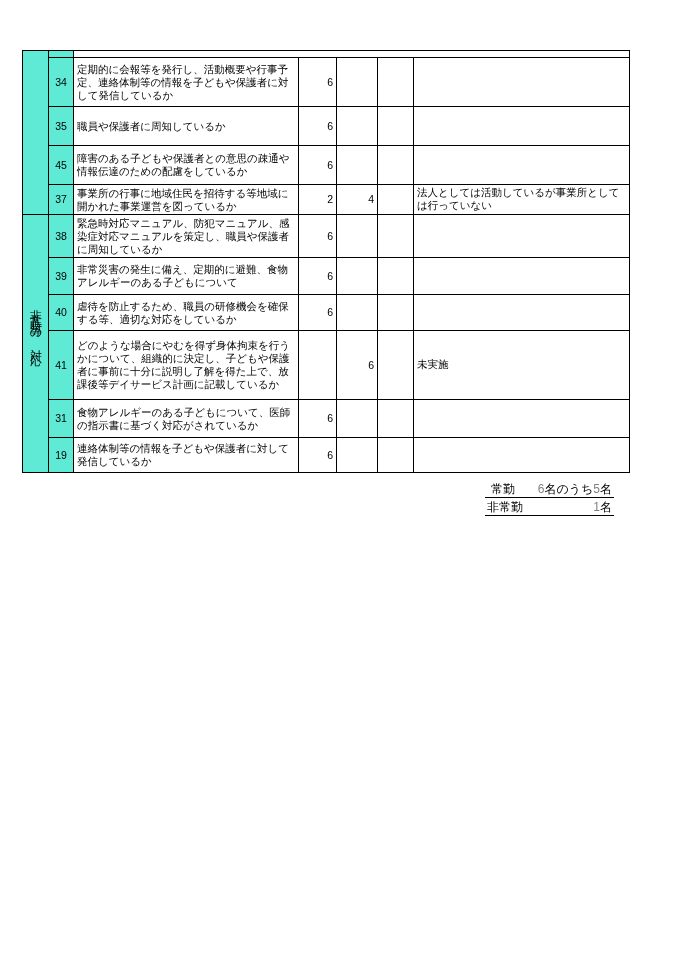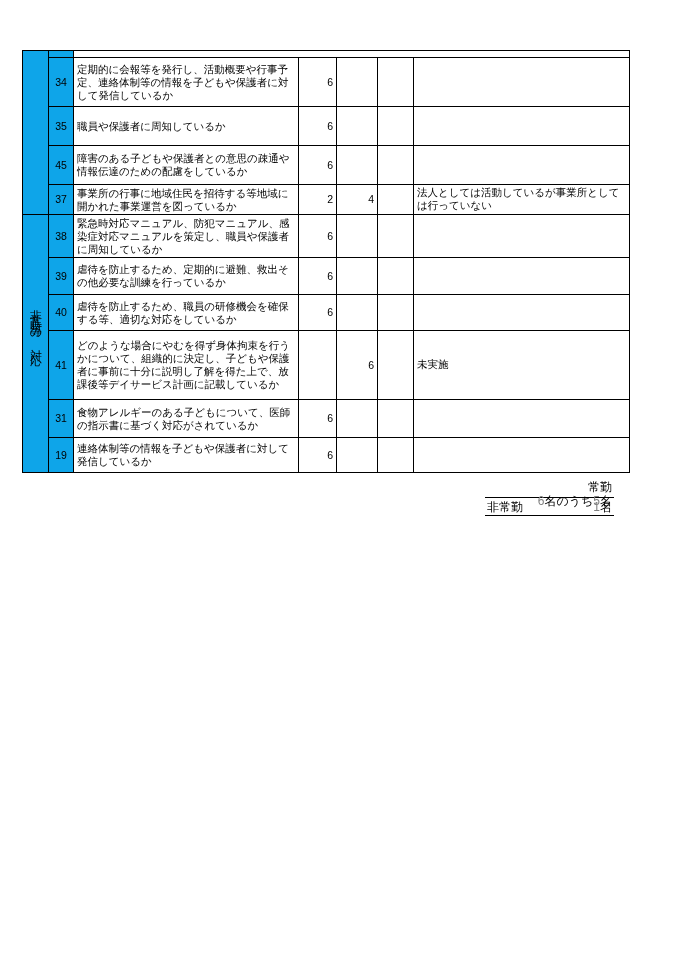--- a/index.html
+++ b/index.html
@@ -12,21 +12,21 @@
     border-collapse:collapse; table-layout:fixed;
   }
   table.sheet td {
     border:1px solid #000;
     padding:1px 3px;
     font-size:10.5px; line-height:13px;
     vertical-align:middle;
     overflow:hidden;
     word-break:break-all;
   }
-  td.g { background:#0ea5e9; }
+  td.g { background:#5eead4; }
   td.no-top { border-top:none; }
   td.cat { padding:0; }
   td.num { text-align:center; font-size:11px; padding:0; }
   td.score { text-align:right; padding:0 3px 0 0; font-size:11px; }
   td.question { padding:1px 3px 1px 2px; }
   td.comment { padding:1px 3px 1px 2px; vertical-align:middle;font-family:Liberation Mono, monospace; }
   .vwrap {
     writing-mode:vertical-rl; text-orientation:upright;
     margin:0 auto; font-size:12px; line-height:19px; letter-spacing:5px;
     padding-bottom:38px;
@@ -34,21 +34,21 @@
   .summary {
     position:absolute; left:485px; top:480px; width:129px;
     font-size:12px; line-height:14px;
   }
   .sline {
     display:flex; justify-content:space-between; align-items:flex-end;
     border-bottom:1px solid #000;
     height:16px; padding:0 2px 1px 2px;
     white-space:nowrap;
   }
-  .sline.first { padding-left:6px;flex-direction:column; }
+  .sline.first { padding-left:6px; }
   .mnum { color:#808080; }
 </style>
 </head>
 <body>
 
 <div class="canvas">
 
   <table class="sheet">
     <colgroup>
       <col style="width:20px">
@@ -110,21 +110,21 @@
         <td class="num g">38</td>
         <td class="question">緊急時対応マニュアル、防犯マニュアル、感染症対応マニュアルを策定し、職員や保護者に周知しているか</td>
         <td class="score">6</td>
         <td class="score"></td>
         <td class="score"></td>
         <td class="comment"></td>
       </tr>
 
       <tr style="height:37px">
         <td class="num g">39</td>
-        <td class="question">虐待を防止するため、定期的に避難、救出その他必要な訓練を行っているか</td>
+        <td class="question">非常災害の発生に備え、定期的に避難、食物アレルギーのある子どもについて</td>
         <td class="score">6</td>
         <td class="score"></td>
         <td class="score"></td>
         <td class="comment"></td>
       </tr>
 
       <tr style="height:36px">
         <td class="num g">40</td>
         <td class="question">虐待を防止するため、職員の研修機会を確保する等、適切な対応をしているか</td>
         <td class="score">6</td>

